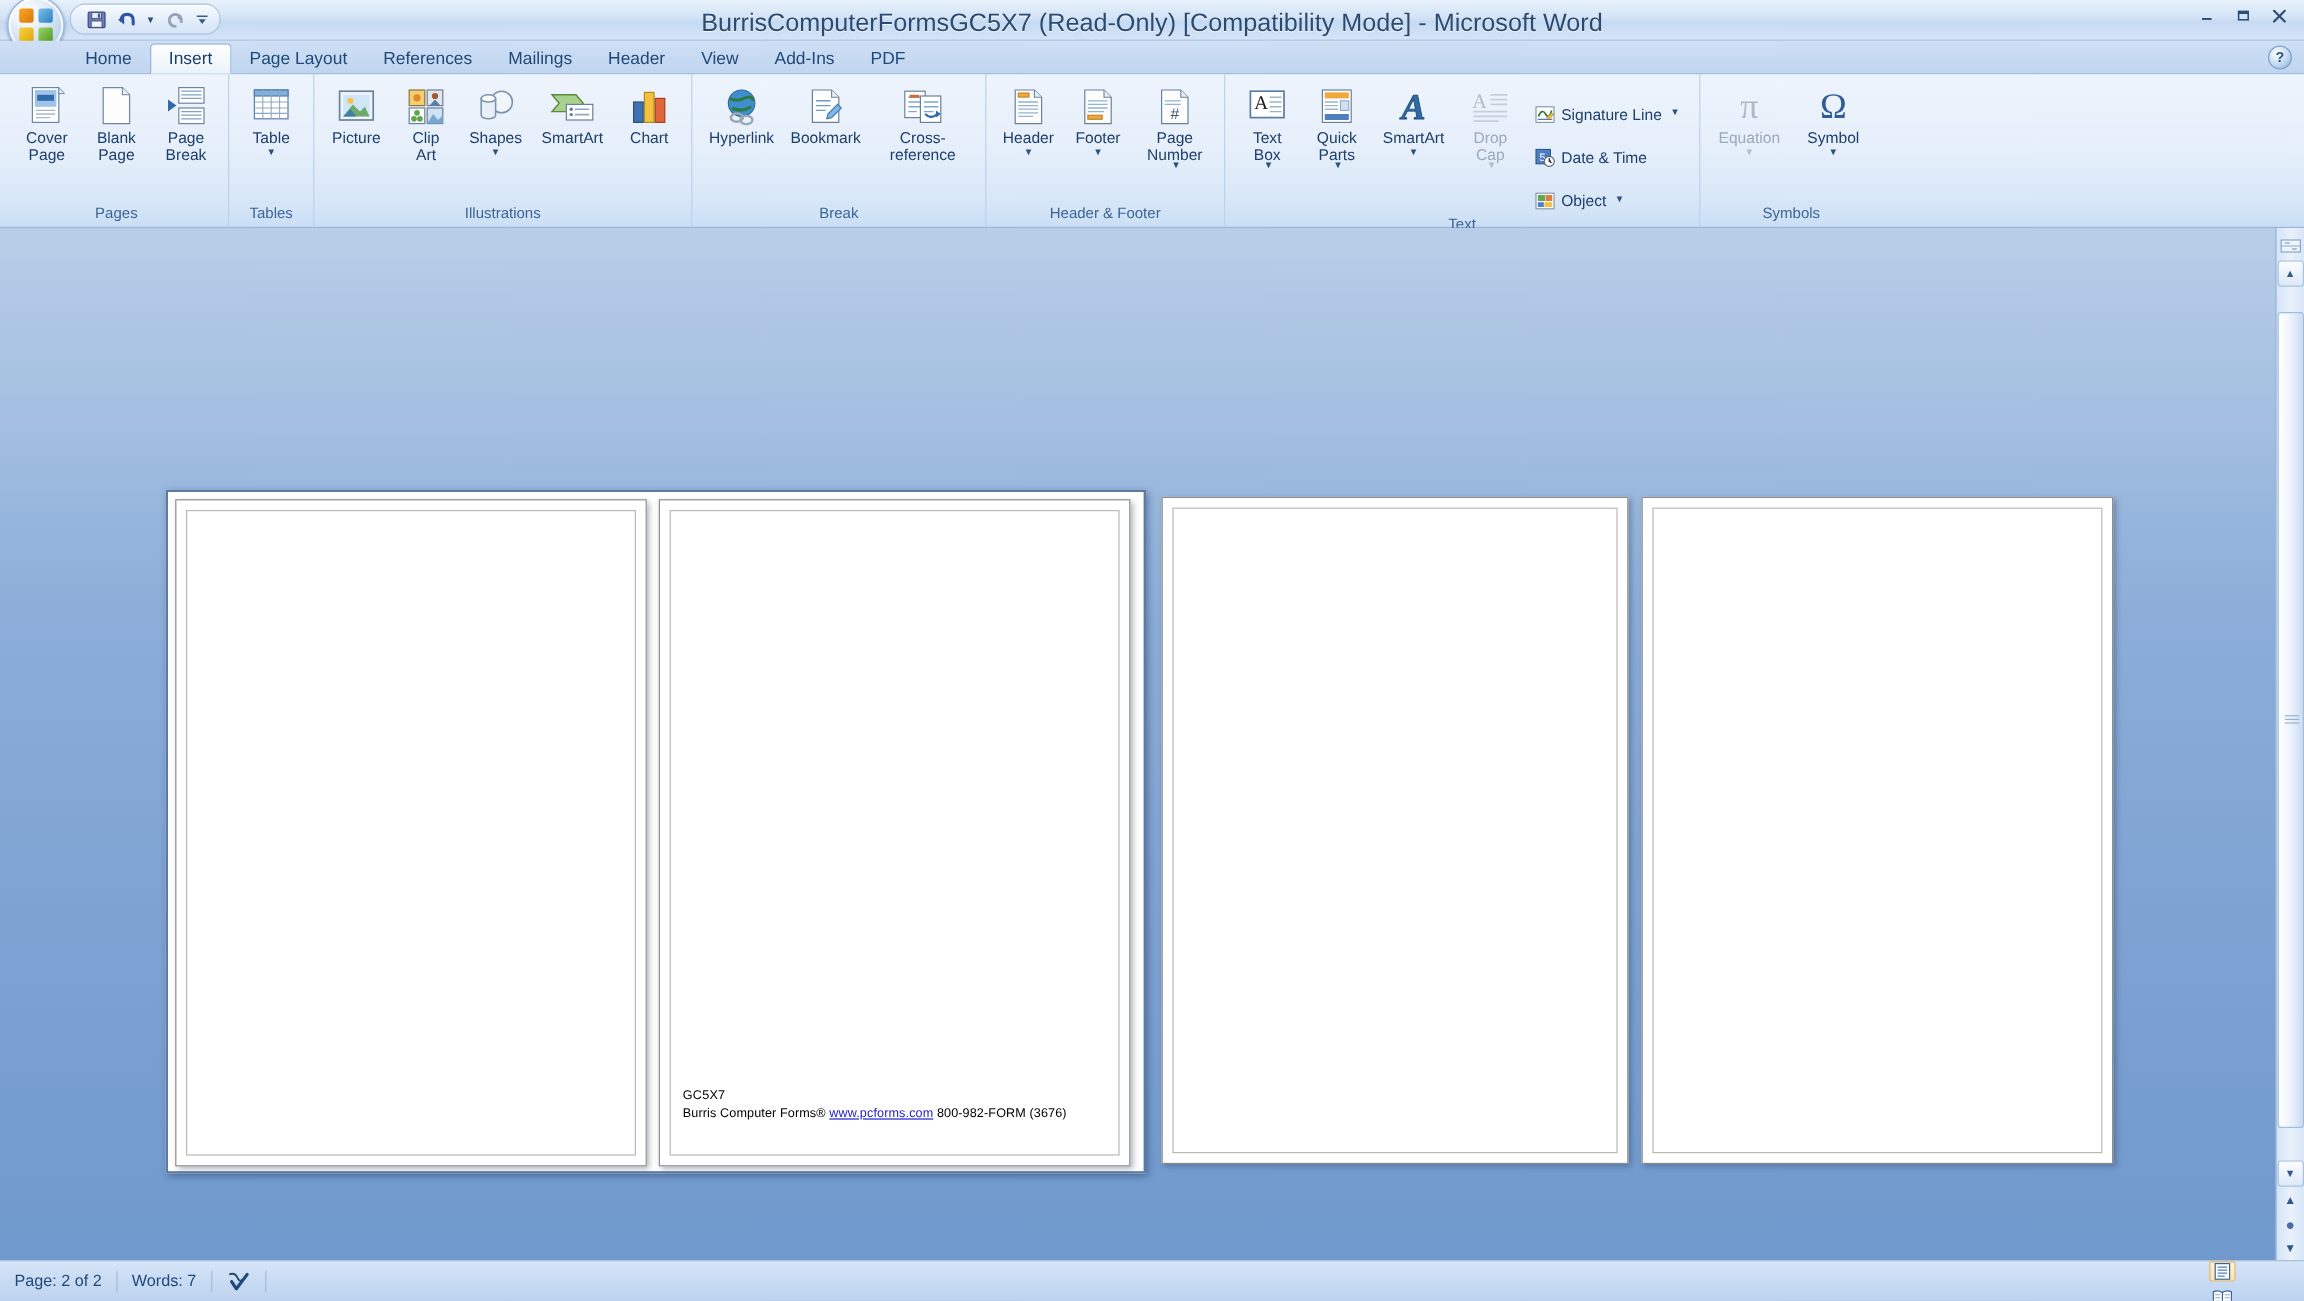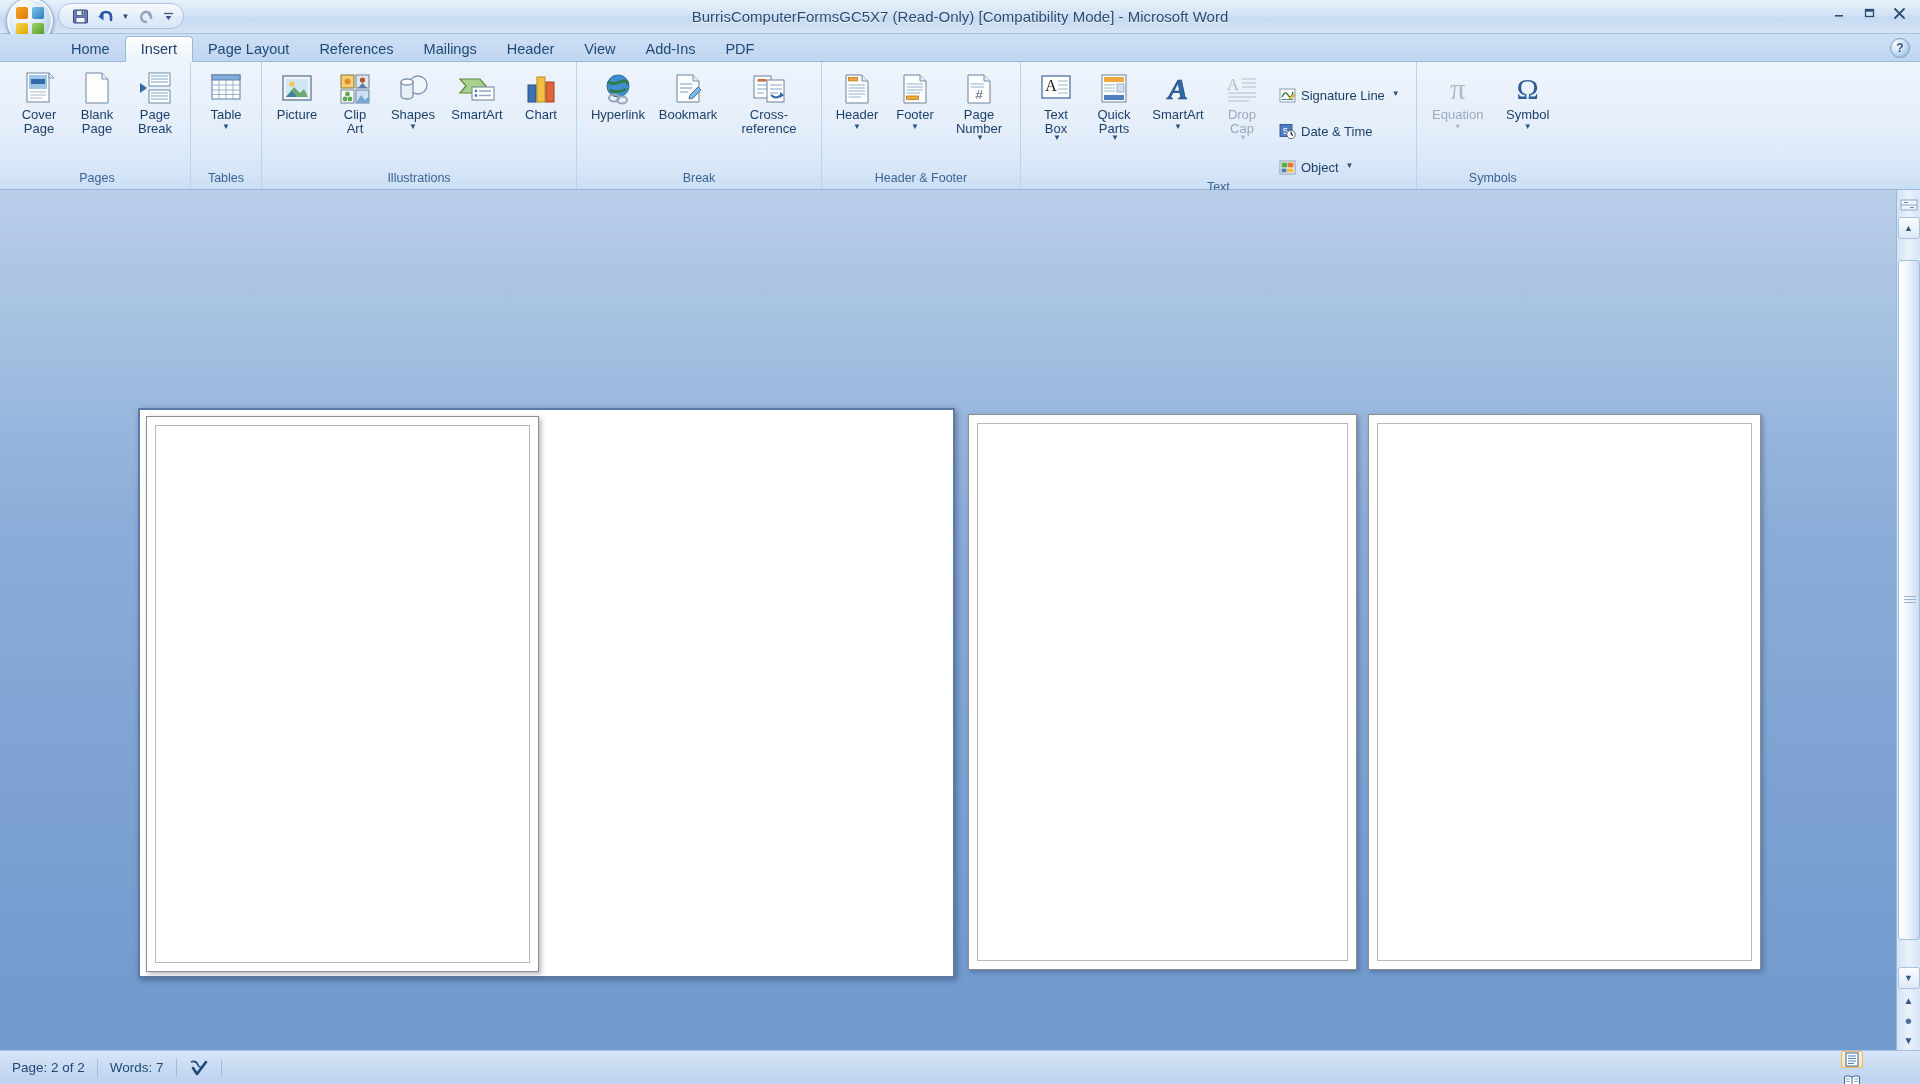--- a/index.html
+++ b/index.html
@@ -59,21 +59,21 @@
   }
   #office-orb .orb-inner {
     width: 28px; height: 28px;
     position: relative;
   }
   .orb-q { position: absolute; width: 12px; height: 12px; border-radius: 2px; }
 
   #title-text {
     position: absolute; left: 0; right: 0; top: 8px;
     text-align: center;
-    font-size: 15px;
+    font-size: 21px;
     color: #2a4a70;
     text-shadow: 0 1px 0 rgba(255,255,255,.85);
     pointer-events: none;
   }
   #winbtns {
     position: absolute; right: 8px; top: 4px;
     display: flex; gap: 4px; align-items: center;
   }
   .winbtn {
     width: 26px; height: 18px;
@@ -718,20 +718,30 @@
     <div style="flex:1"></div>
   </div>
 
   <div id="docarea">
     <div id="doc-highlight"></div>
 
     <div class="selframe" style="left:138px; top:218px; width:817px; height:570px;">
       <div class="sheet" style="left:6px; top:6px; width:393px; height:556px;">
         <div class="sheet-inner"></div>
       </div>
+      <div class="sheet" style="left:409px; top:6px; width:393px; height:556px;">
+        <div class="sheet-inner">
+          <div class="doctext" style="left:10px; bottom:28px;">
+            <div class="l1">GC5X7</div>
+            <div class="l2">
+              <span>Burris Computer Forms® </span><a class="doclink" href="#">www.pcforms.com</a><span> 800-982-FORM (3676)</span>
+            </div>
+          </div>
+        </div>
+      </div>
     </div>
 
     <div class="sheet" style="left:968px; top:224px; width:389px; height:556px;">
       <div class="sheet-inner"></div>
     </div>
     <div class="sheet" style="left:1368px; top:224px; width:393px; height:556px;">
       <div class="sheet-inner"></div>
     </div>
 
     <div id="vscroll">

